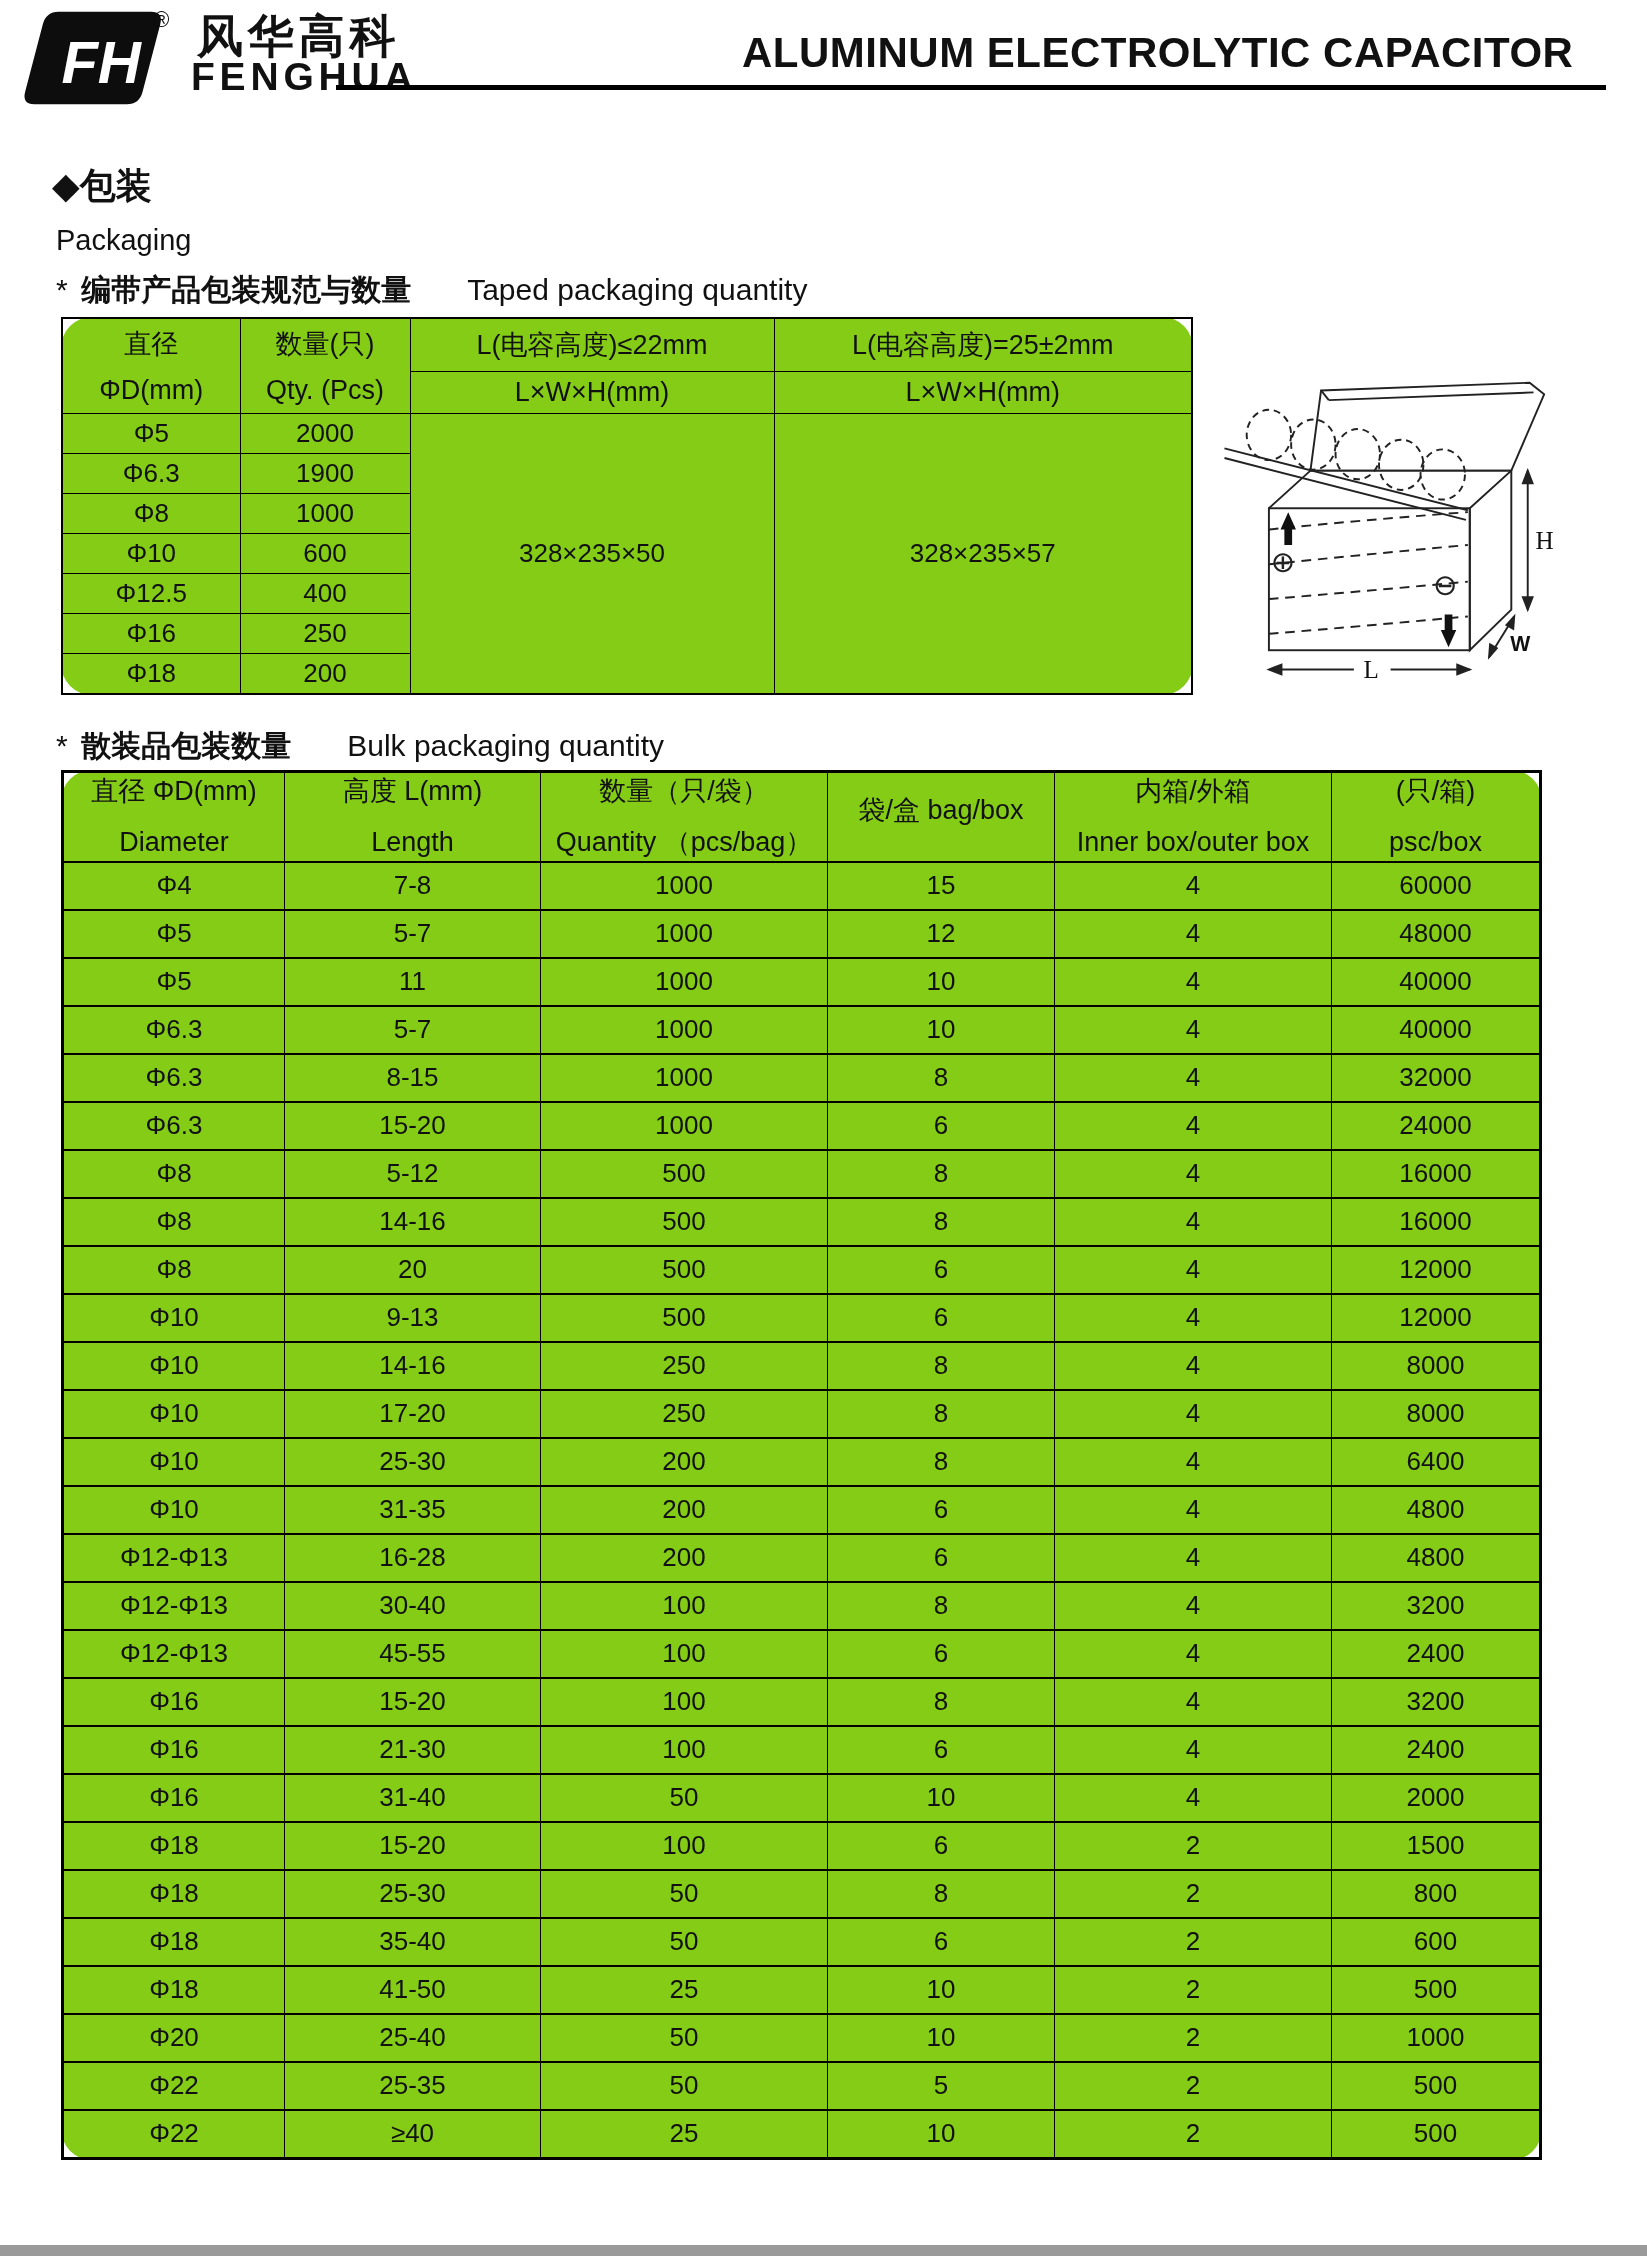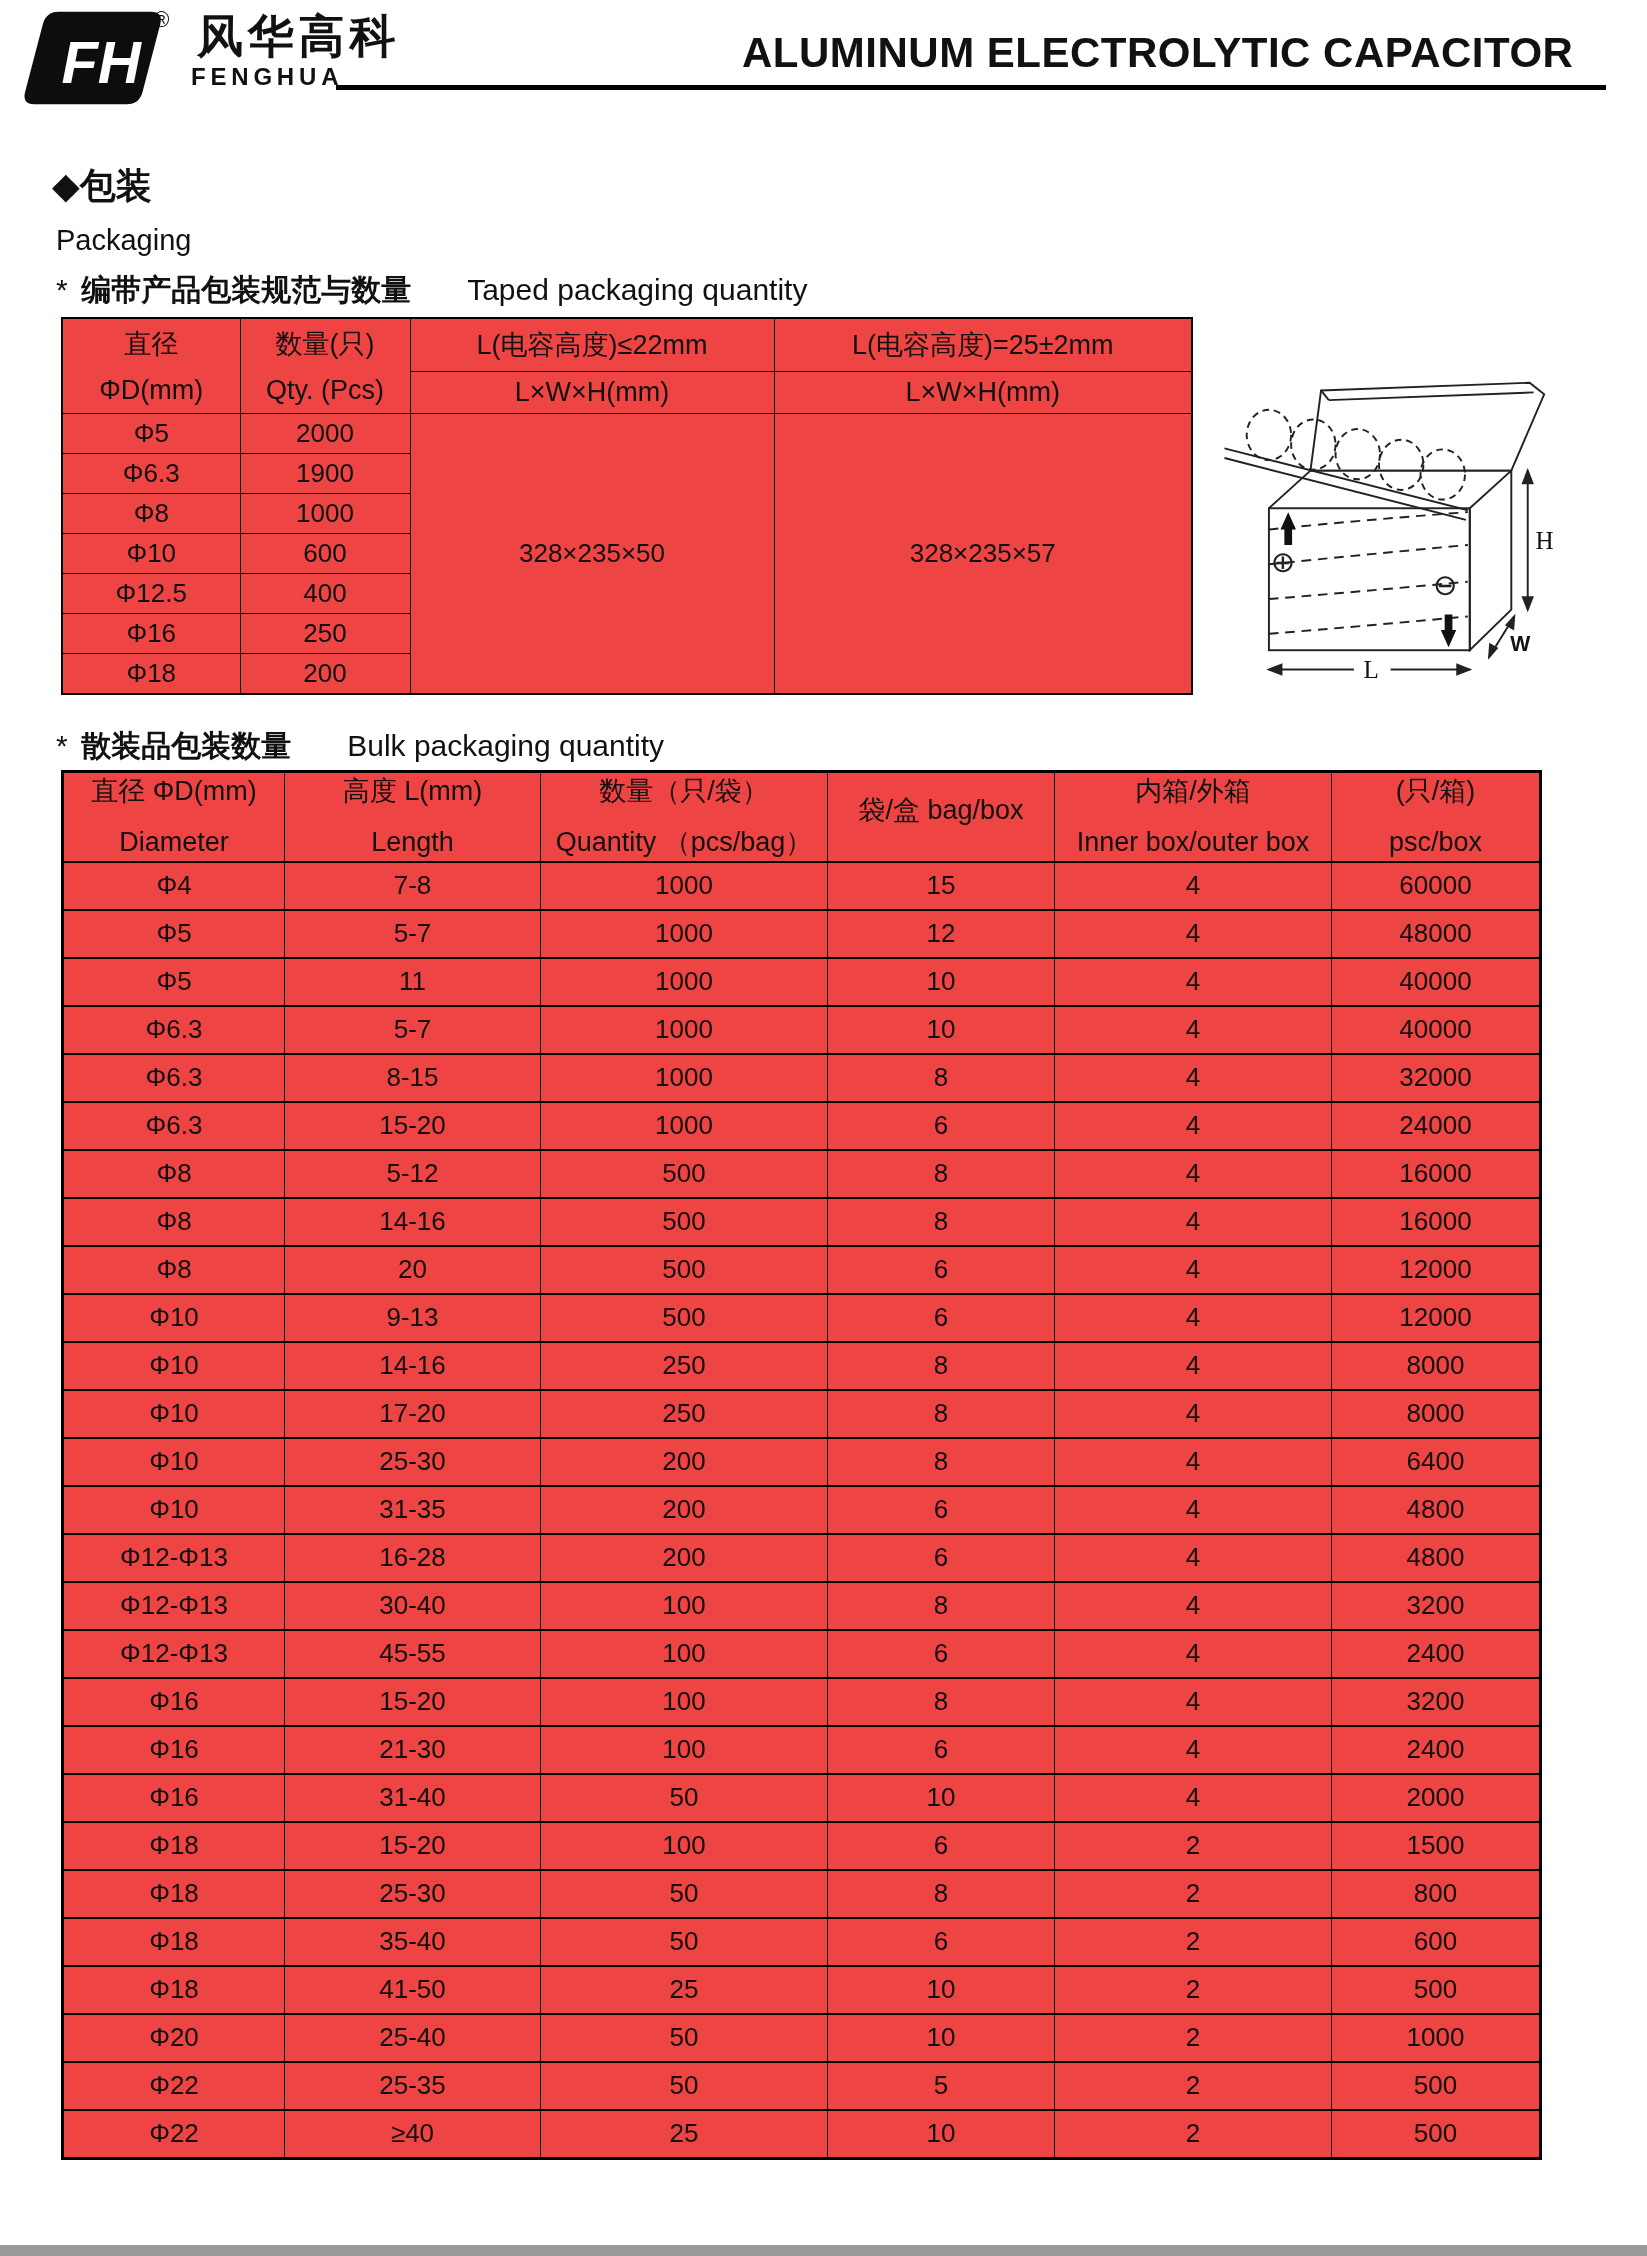--- a/index.html
+++ b/index.html
@@ -2,36 +2,36 @@
 <html><head>
 <meta charset="utf-8">
 <style>
   html,body{margin:0;padding:0;background:#fff;}
   body{font-family:"Liberation Sans","DejaVu Sans",sans-serif;color:#111;}
   #page{position:relative;width:1647px;height:2256px;background:#fff;overflow:hidden;}
 
   
   #logo-mark{position:absolute;left:21px;top:5.8px;width:154px;height:104px;}
   #brand-cn{position:absolute;left:189px;top:11.6px;font-size:46px;font-weight:bold;letter-spacing:4.8px;line-height:48px;white-space:nowrap;margin-left:8px;}
-  #brand-en{position:absolute;left:191px;top:60px;font-size:24px;font-weight:bold;letter-spacing:4.8px;line-height:33px;white-space:nowrap;}
+  #brand-en{position:absolute;left:191px;top:60px;font-size:39px;font-weight:bold;letter-spacing:4.8px;line-height:33px;white-space:nowrap;}
   #doc-title{position:absolute;left:742px;top:29px;width:869px;font-size:42px;font-weight:bold;letter-spacing:0.5px;white-space:nowrap;}
   #header-rule{position:absolute;left:336px;top:85px;width:1270px;height:4.8px;background:#000;}
 
   
   #sec-title{position:absolute;left:39px;top:162px;font-size:36px;font-weight:bold;margin-left:13px;}
   #sec-sub{position:absolute;left:56px;top:224px;font-size:29px;}
   .star-line{position:absolute;left:56px;font-size:30px;white-space:nowrap;}
   .star-line .star{display:inline-block;margin-right:13.5px;}
   .star-line .cn{font-weight:bold;}
   .star-line .en{margin-left:56px;font-weight:normal;}
   #taped-heading{top:270px;}
   #bulk-heading{top:726px;}
 
   
-  table{border-collapse:collapse;table-layout:fixed;background:#ef4444;}
+  table{border-collapse:collapse;table-layout:fixed;background:#84cc16;border-radius:31px;}
   td{border:1.9px solid #000;text-align:center;vertical-align:middle;
      font-size:26px;padding:0;overflow:hidden;}
   .lines{display:flex;flex-direction:column;justify-content:center;gap:13.5px;}
 
   #taped-table{position:absolute;left:61px;top:317px;width:1130px;border:2.9px solid #000;}
   #taped-table thead td{font-size:27px;}
   #taped-table tr.h1 td{height:52px;}
   #taped-table tr.h2 td{height:41px;}
   #taped-table tbody td{height:39px;}
 

